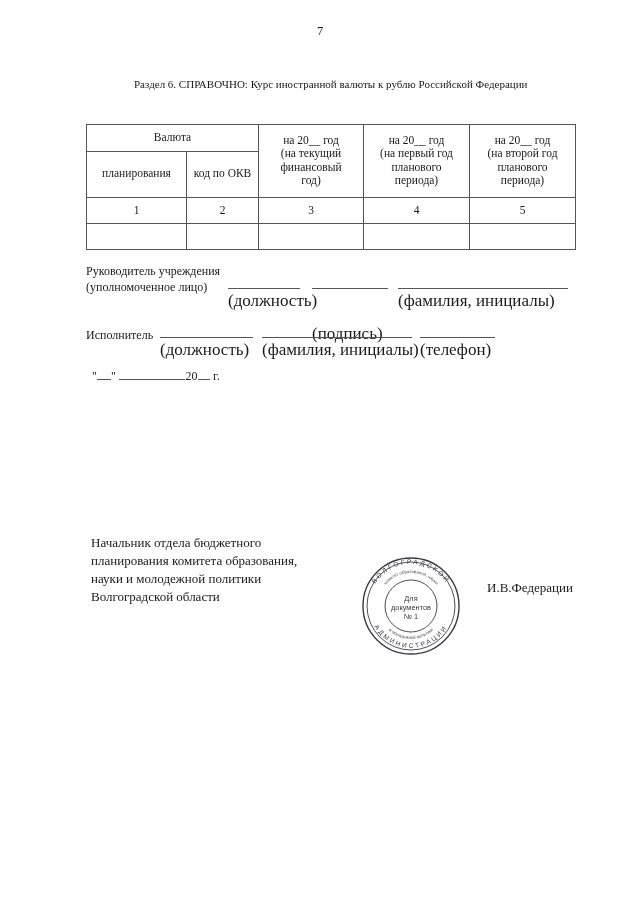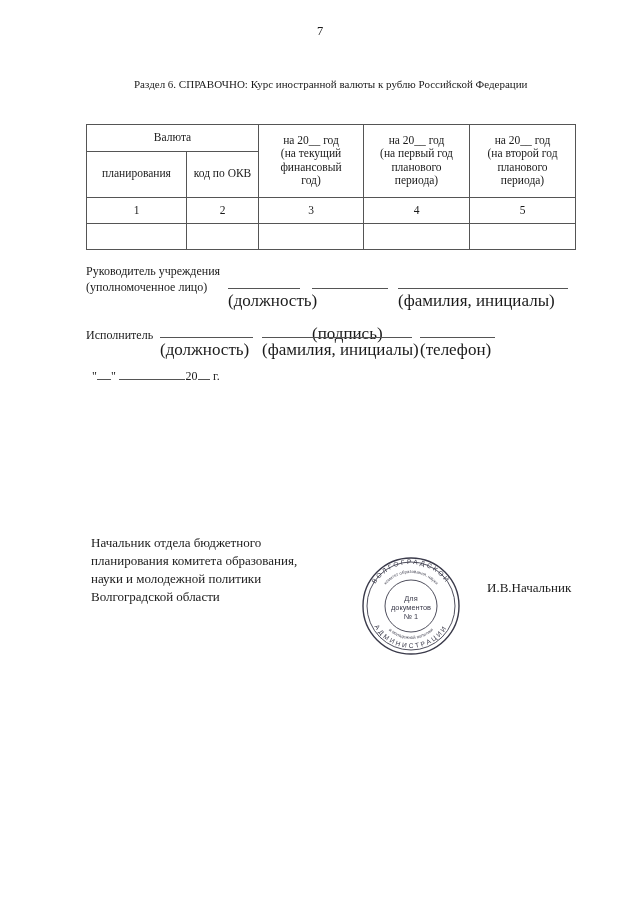--- a/index.html
+++ b/index.html
@@ -238,21 +238,21 @@
   <div class="date-line">
     <span>"</span><span class="u-short"></span><span>"</span>
     <span class="u-mid"></span><span>20</span><span class="u-tiny"></span>
     <span>г.</span>
   </div>
 
   <div class="footer-title">Начальник отдела бюджетного
 планирования комитета образования,
 науки и молодежной политики
 Волгоградской области</div>
-  <div class="footer-name">И.В.Начальник</div>
+  <div class="footer-name">И.В.Федерации</div>
 
   <div class="stamp">
     <svg width="104" height="104" viewBox="0 0 104 104">
       <defs>
         <path id="arcOuterTop" d="M 52,52 m -42,0 a 42,42 0 0 1 84,0" fill="none"></path>
         <path id="arcOuterBot" d="M 52,52 m -42,0 a 42,42 0 0 0 84,0" fill="none"></path>
         <path id="arcInnerTop" d="M 52,52 m -33,0 a 33,33 0 0 1 66,0" fill="none"></path>
         <path id="arcInnerBot" d="M 52,52 m -33,0 a 33,33 0 0 0 66,0" fill="none"></path>
       </defs>
 

